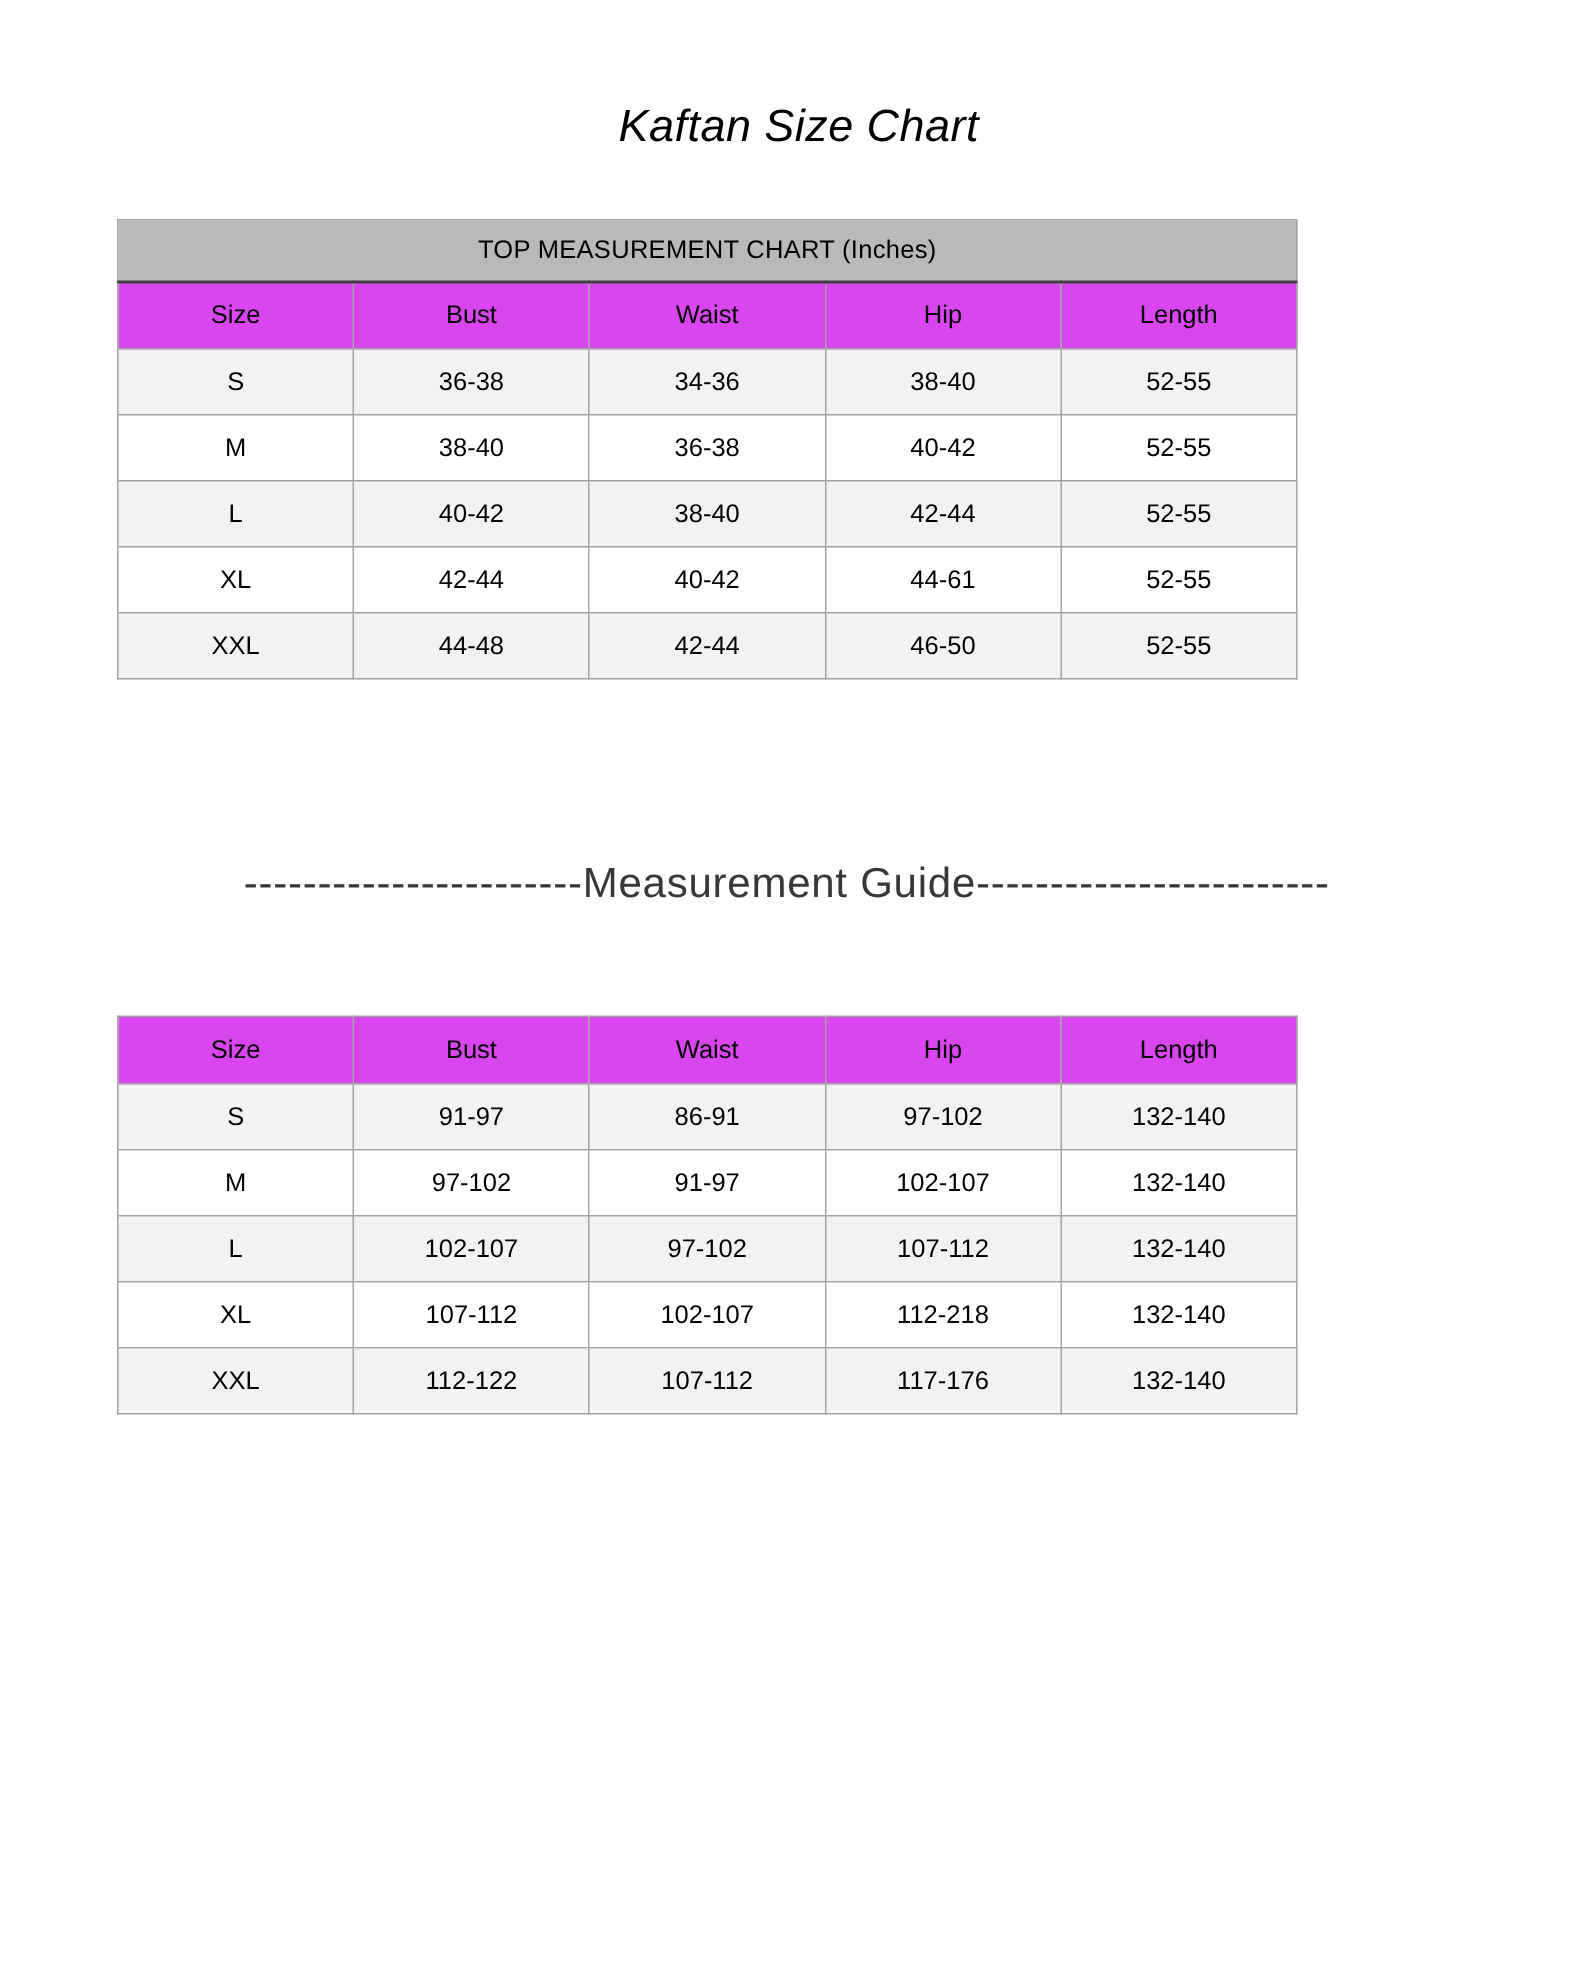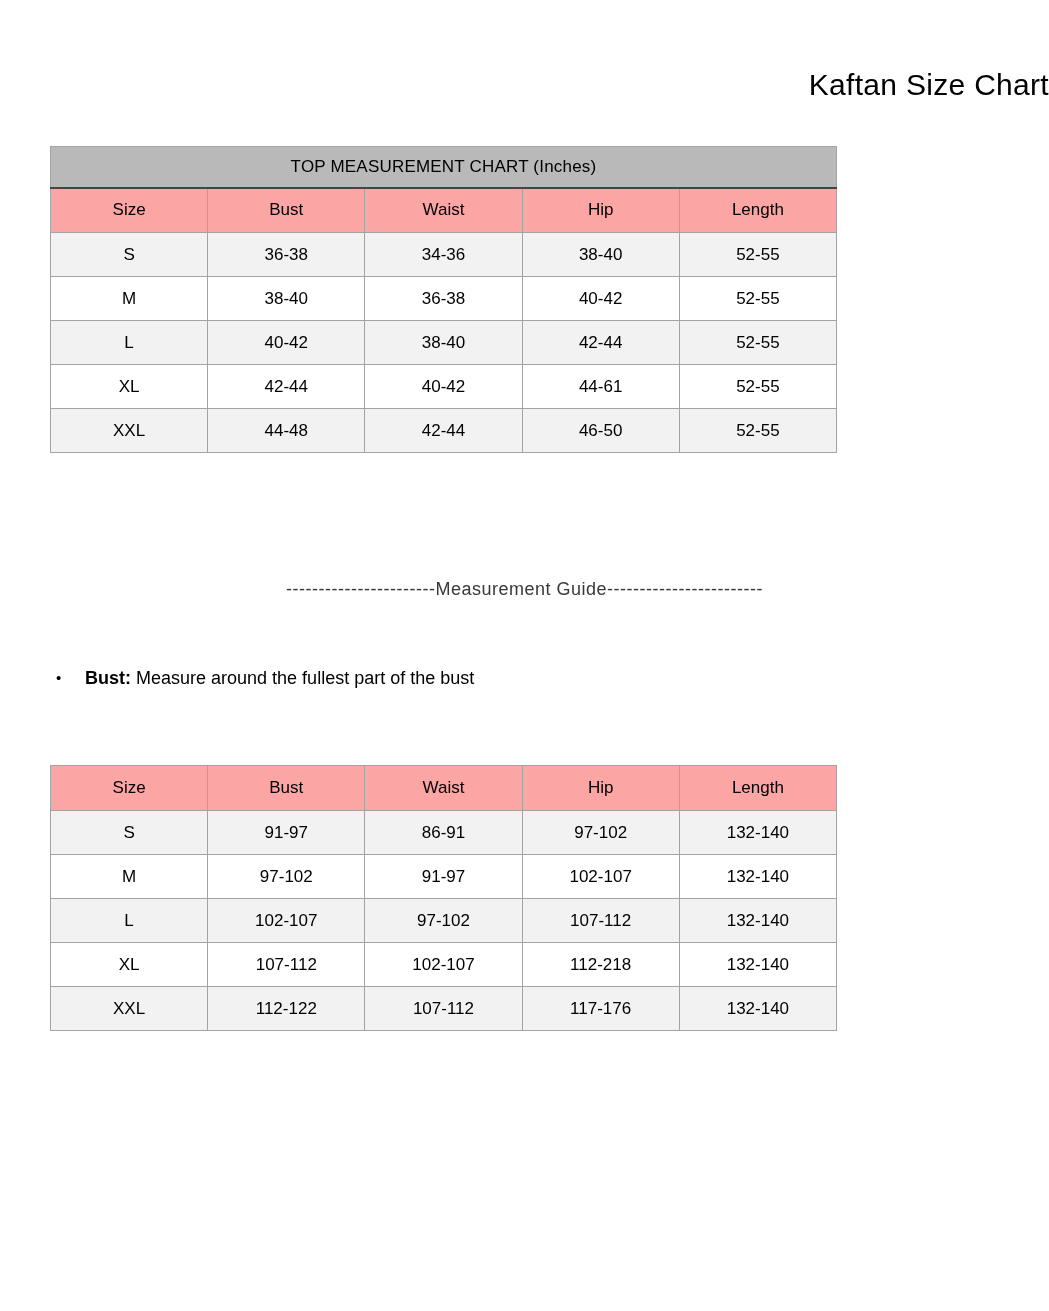--- a/index.html
+++ b/index.html
@@ -16,29 +16,30 @@
     background: #ffffff;
   }
   body {
     width: 1049px;
     min-height: 1311px;
     font-family: "Liberation Sans", sans-serif;
     color: #000000;
   }
   .page-title {
     margin: 66px 0 0 16px;
-    text-align: right;
+    text-align: center;
     font-size: 30px;
     line-height: 38px;
     font-weight: 400;
     letter-spacing: 0.3px;
+    font-style: italic;
   }
   table.size-table {
     width: 787px;
-    margin-left: 50px;
+    margin-left: 78px;
     border-collapse: collapse;
     table-layout: fixed;
   }
   table.size-table th,
   table.size-table td {
     border: 1px solid var(--table-border, #a3a3a3);
     text-align: center;
     vertical-align: middle;
     font-weight: 400;
     font-size: 17px;
@@ -46,30 +47,30 @@
   }
   tr.title-row th {
     background: var(--header-bar-bg, #b9b9b9);
     height: 41px;
     border-bottom: 2px solid var(--title-underline, #444444);
     font-size: 17px;
     letter-spacing: 0.2px;
   }
   tr.cols-row th {
     height: 45px;
-    background: #fca5a5;
+    background: #d946ef;
   }
   table.size-table tbody td { height: 44px; background: #ffffff; }
   table.size-table tbody tr:nth-child(odd) td { background: var(--row-stripe-bg, #f2f2f2); }
   .table-inches { margin-top: 42px; }
   .table-cm { margin-top: 74px; }
   .guide-heading {
     margin: 122px 0 0 0;
     text-align: center;
-    font-size: 18px;
+    font-size: 28px;
     line-height: 28px;
     font-weight: 400;
     color: var(--guide-text, #383838);
     letter-spacing: 0.5px;
     white-space: nowrap;
   }
   ul.guide-bullets {
     margin: 62px 0 0 0;
     padding: 0 0 0 56px;
     list-style: none;
@@ -140,21 +141,20 @@
         <td>42-44</td>
         <td>46-50</td>
         <td>52-55</td>
       </tr>
     </tbody>
 </table>
 
 <div class="guide-heading">-----------------------Measurement Guide------------------------</div>
 
 <ul class="guide-bullets">
-  <li><span class="bullet-marker">•</span><span class="bullet-label">Bust:</span> <span>Measure around the fullest part of the bust</span></li>
 </ul>
 
 <table class="size-table table-cm">
   <thead>
       <tr class="cols-row">
         <th>Size</th>
         <th>Bust</th>
         <th>Waist</th>
         <th>Hip</th>
         <th>Length</th>

